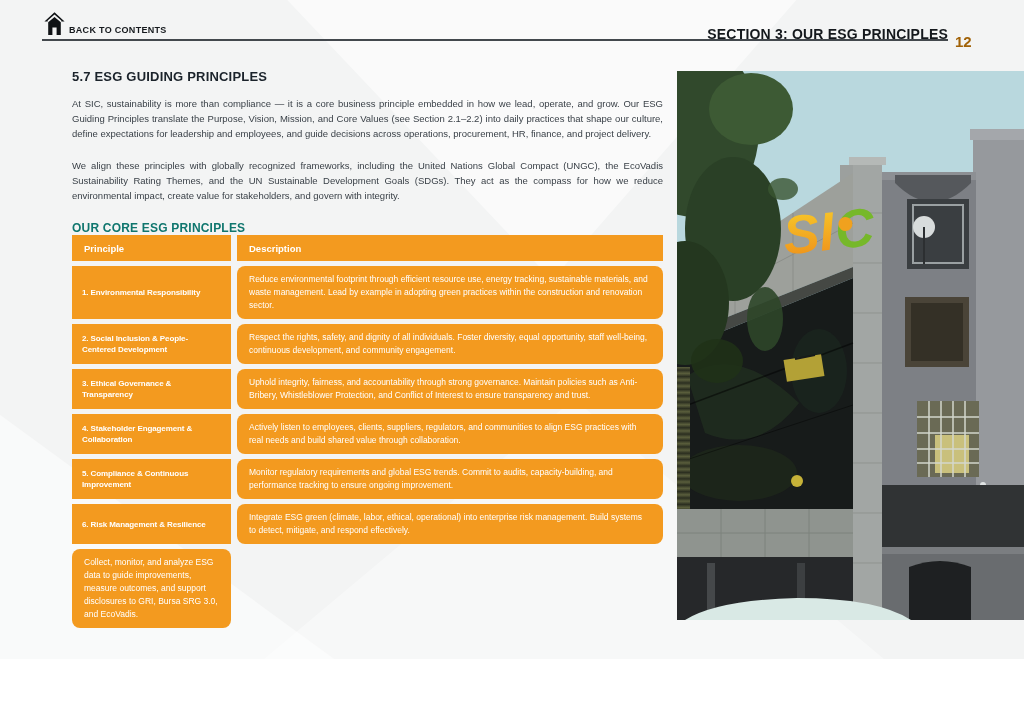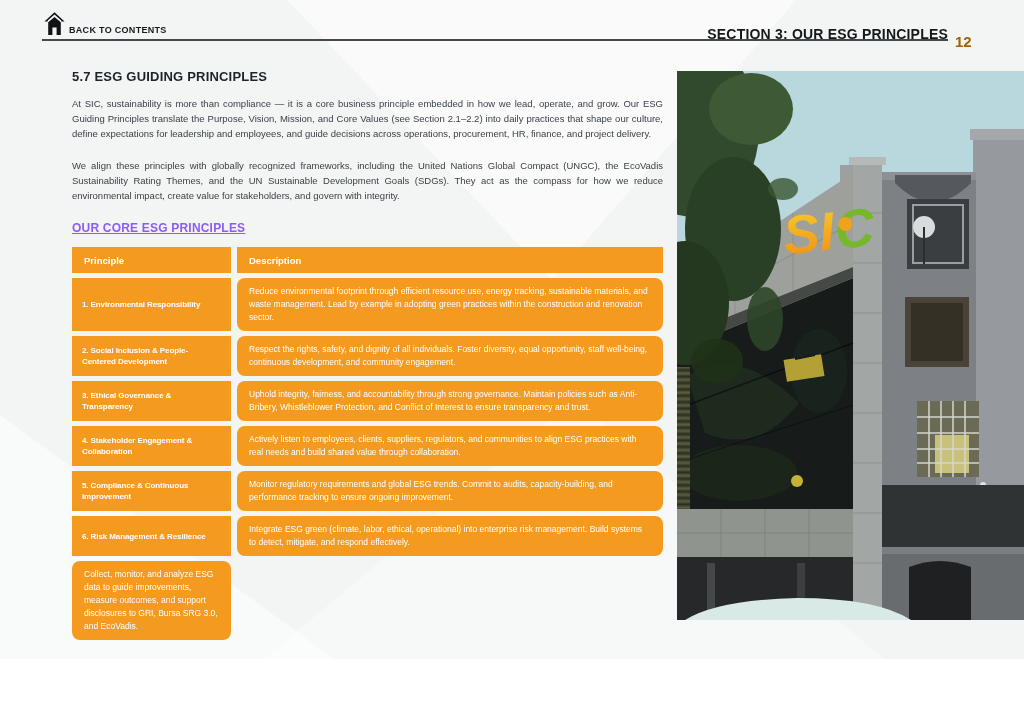--- a/index.html
+++ b/index.html
@@ -22,21 +22,21 @@
   .back-link svg { display:block; }
   .back-label { font-size:9px; font-weight:bold; color:#14181c; letter-spacing:.3px; padding-bottom:2px; }
   .rule { position:absolute; left:42px; top:39px; width:906px; height:2px; background:#43484d; }
   .section-label { position:absolute; right:76px; top:26px; font-size:14px; font-weight:bold; color:#14181c; letter-spacing:.2px; }
   .page-number { position:absolute; left:955px; top:33px; font-size:15px; font-weight:bold; color:#a16207; }
 
   
   .content { position:absolute; left:72px; top:69px; width:591px; }
   .content h2 { font-size:13px; font-weight:bold; color:#1b232b; letter-spacing:.2px; margin:0 0 9px; }
   .content p  { font-size:9.5px; line-height:15px; text-align:justify; color:#383f46; margin:12px 0 17px; }
-  .content h3 { font-size:12px; font-weight:bold; color:#8b5cf6; letter-spacing:.2px; margin:18px 0 12px;text-decoration:underline; }
+  .content h3 { font-size:12px; font-weight:bold; color:#0f766e; letter-spacing:.2px; margin:18px 0 0; }
 
   .tbl { display:grid; grid-template-columns:159px 1fr; column-gap:6px; row-gap:5px; width:591px; }
   .cell { background:#f39a1f; color:#fff; display:flex; align-items:center; }
   .cell.head { font-size:9.5px; font-weight:bold; padding:7px 12px; min-height:26px; }
   .cell.principle { font-size:8px; font-weight:bold; padding:6px 10px; letter-spacing:-.1px; line-height:11px; }
   .cell.desc { font-size:8.5px; line-height:13px; padding:7px 12px;border-radius:8px; }
 
   
   .photo { position:absolute; left:677px; top:71px; width:347px; height:549px; }
   .photo svg { display:block; width:100%; height:100%; }

